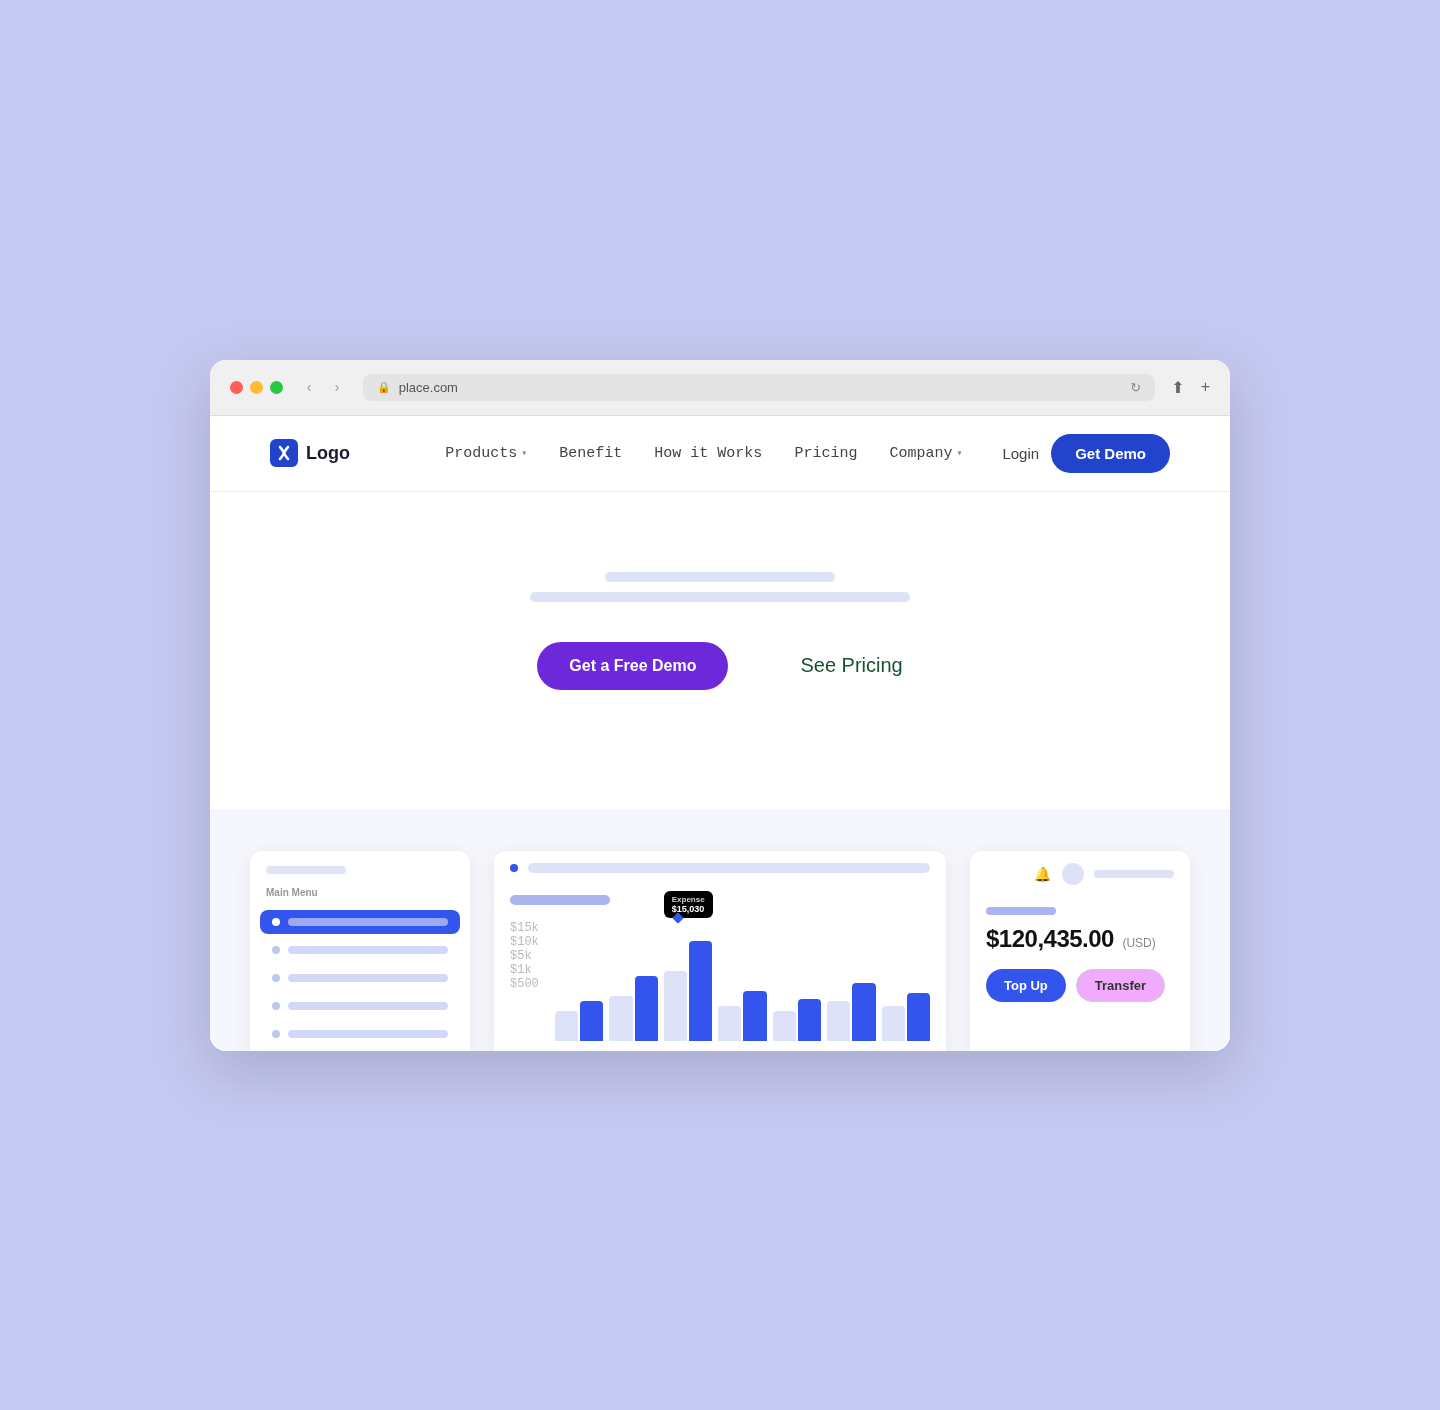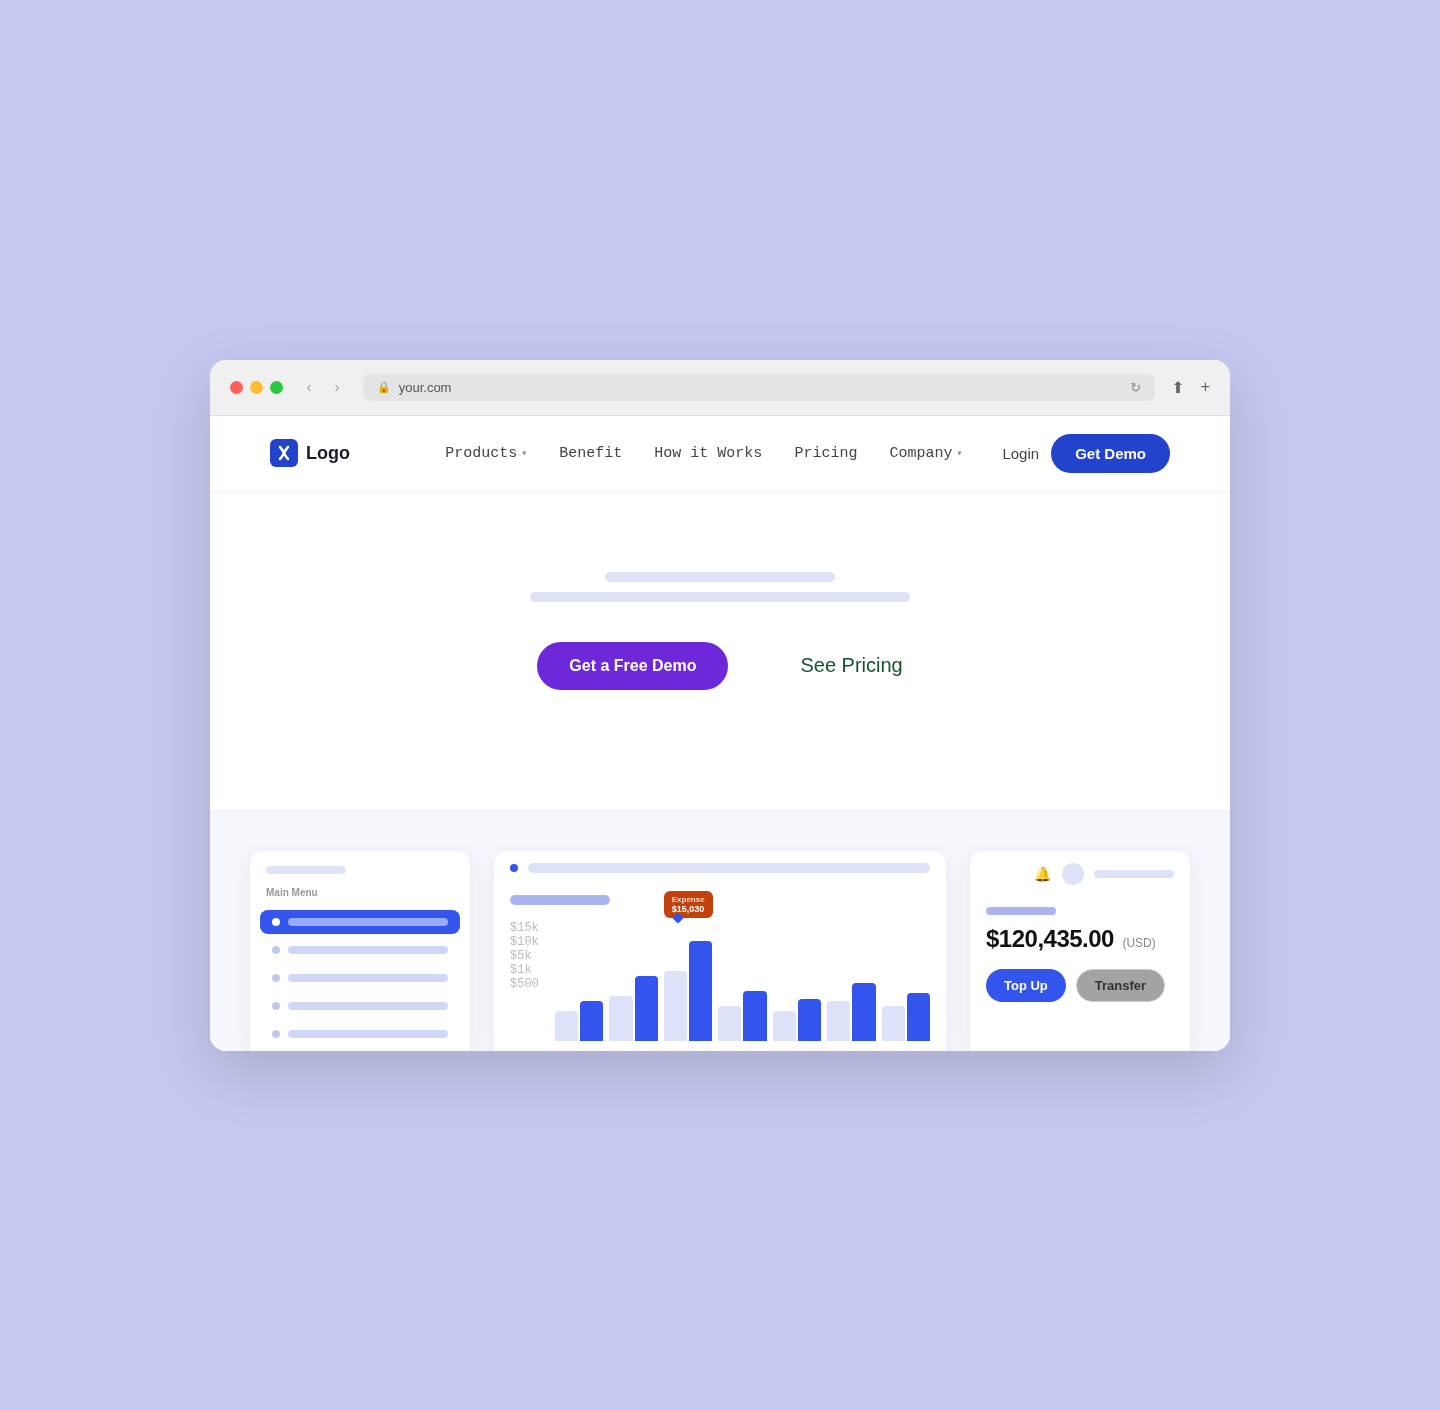--- a/index.html
+++ b/index.html
@@ -340,21 +340,21 @@
     .chart-bar {
       flex: 1;
       border-radius: 4px 4px 0 0;
     }
     .bar-blue { background: #3355ee; }
     .bar-light { background: #dde2f8; }
     .expense-tooltip {
       position: absolute;
       top: -30px;
       left: 0;
-      background: #c2410c;
+      background: #000000;
       color: #fff;
       border-radius: 6px;
       padding: 4px 8px;
       font-size: 9px;
       font-weight: 600;
       white-space: nowrap;
     }
     .expense-tooltip::after {
       content: '';
       position: absolute;
@@ -424,21 +424,21 @@
       background: #3355ee;
       color: #fff;
       border: none;
       border-radius: 50px;
       padding: 8px 18px;
       font-size: 13px;
       font-weight: 600;
       cursor: pointer;
     }
     .btn-transfer {
-      background: #a3a3a3;
+      background: #f0abfc;
       color: #333;
       border: 1.5px solid #ccc;
       border-radius: 50px;
       padding: 8px 18px;
       font-size: 13px;
       font-weight: 600;
       cursor: pointer;
     }
     .lock-icon { font-size: 11px; }
     .refresh-icon { font-size: 13px; color: #888; cursor: pointer; }
@@ -454,21 +454,21 @@
         <div class="traffic-light tl-red"></div>
         <div class="traffic-light tl-yellow"></div>
         <div class="traffic-light tl-green"></div>
       </div>
       <div class="nav-arrows">
         <div class="nav-arrow">‹</div>
         <div class="nav-arrow">›</div>
       </div>
       <div class="address-bar">
         <span class="lock-icon">🔒</span>
-        <span>your.com</span>
+        <span>place.com</span>
         <span class="refresh-icon" style="margin-left:auto;">↻</span>
       </div>
       <div class="address-bar-actions">
         <span class="browser-action">⬆</span>
         <span class="browser-action">+</span>
       </div>
     </div>
 
     <div class="page-content">
 

